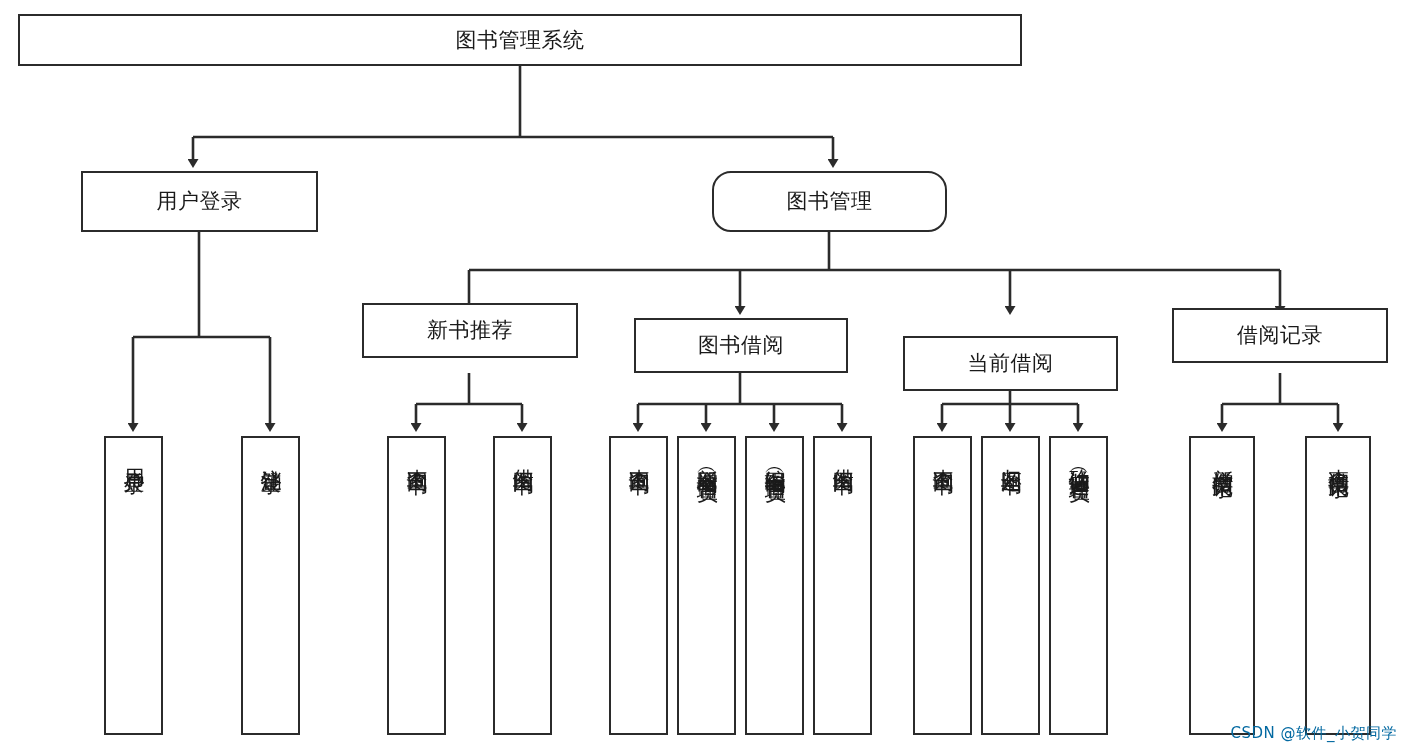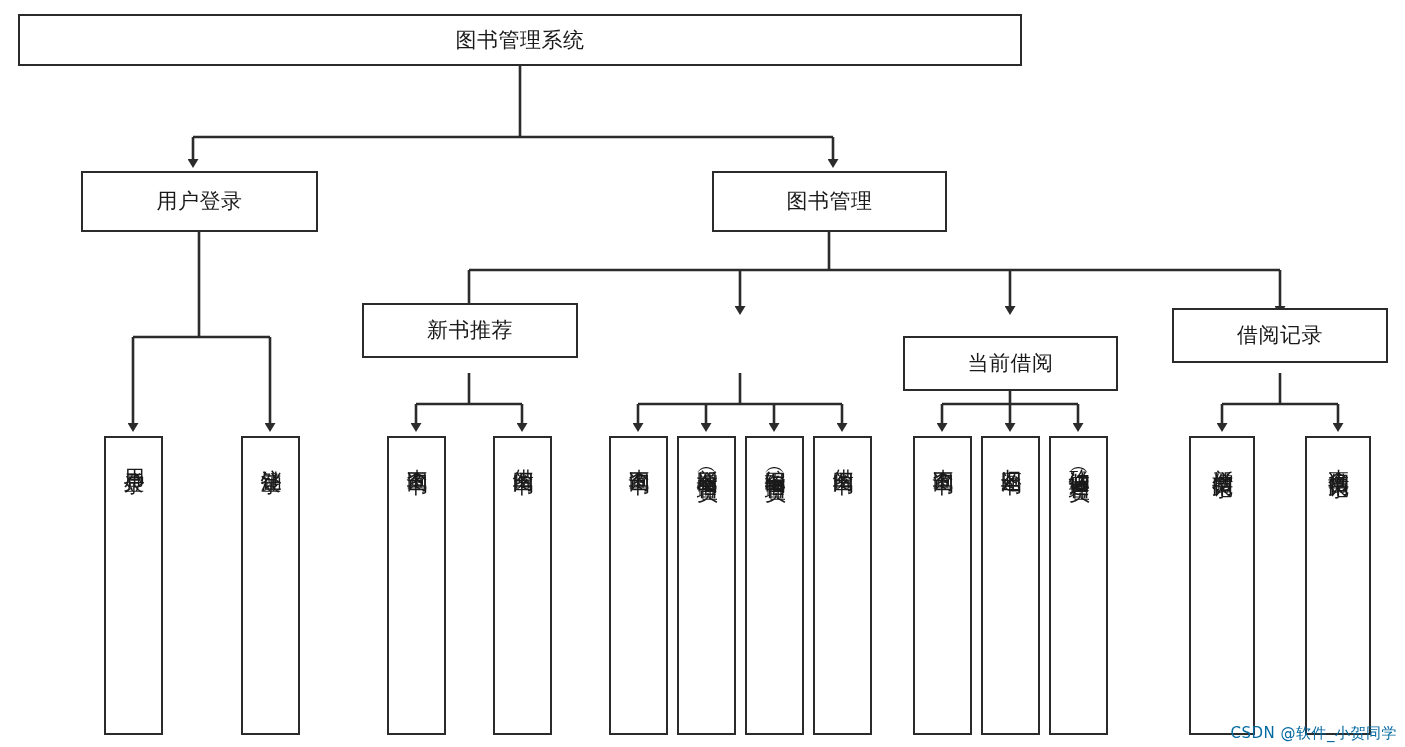--- a/index.html
+++ b/index.html
@@ -123,26 +123,29 @@
     </g>
   </svg>
 
   <div class="node" style="left:18px; top:14px; width:1004px; height:52px;">
     <span class="label">图书管理系统</span>
   </div>
 
   <div class="node" style="left:81px; top:171px; width:237px; height:61px;">
     <span class="label">用户登录</span>
   </div>
-  <div class="node" style="left:712px; top:171px; width:235px; height:61px;">
+  <div class="node" style="left:712px; top:171px; width:235px; height:61px;border-radius:19px;">
     <span class="label">图书管理</span>
   </div>
 
   <div class="node" style="left:362px; top:303px; width:216px; height:55px;">
     <span class="label">新书推荐</span>
+  </div>
+  <div class="node" style="left:634px; top:318px; width:214px; height:55px;">
+    <span class="label">图书借阅</span>
   </div>
   <div class="node" style="left:903px; top:336px; width:215px; height:55px;">
     <span class="label">当前借阅</span>
   </div>
   <div class="node" style="left:1172px; top:308px; width:216px; height:55px;">
     <span class="label">借阅记录</span>
   </div>
 
   <div class="node vertical" style="left:104px; top:436px; width:59px; height:299px;">
     <span class="label">用户登录</span>

